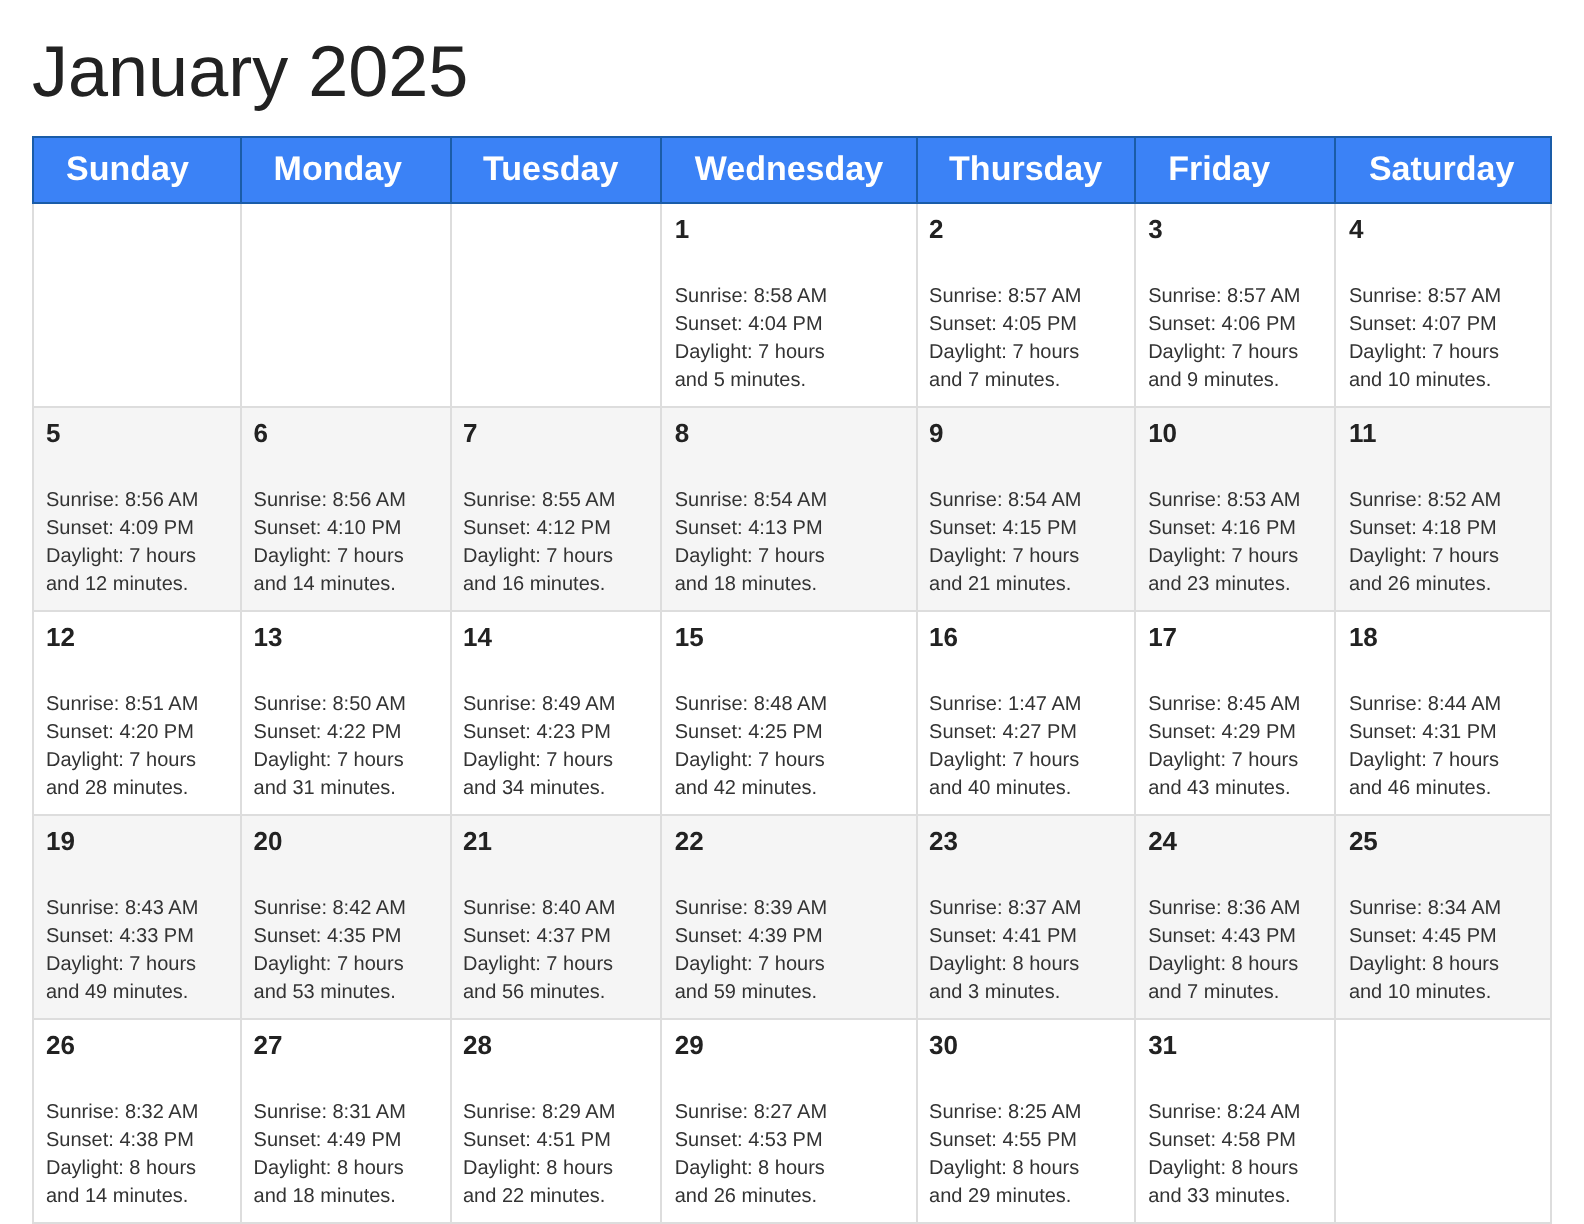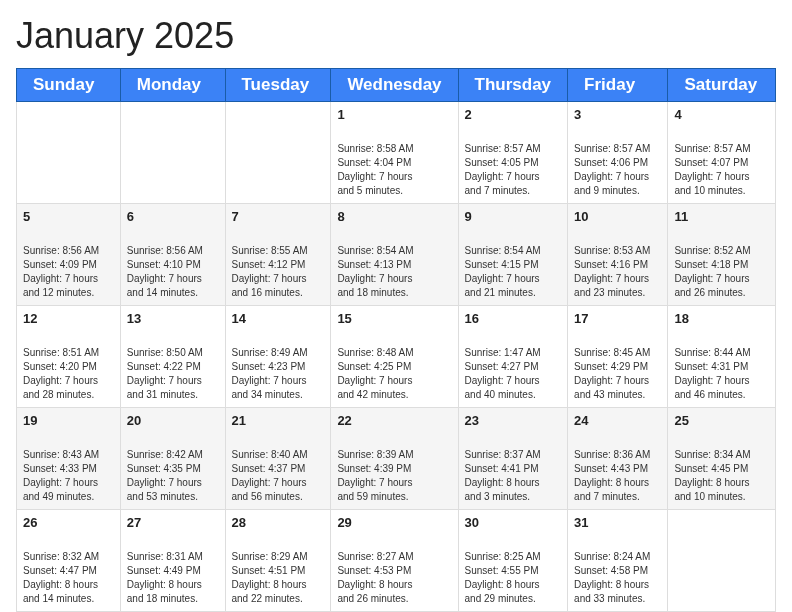--- a/index.html
+++ b/index.html
@@ -207,21 +207,21 @@
           <div class="day-info"><span>Sunrise: 8:36 AM</span><br><span>Sunset: 4:43 PM</span><br><span>Daylight: 8 hours</span><br><span>and 7 minutes.</span><br></div>
         </td>
         <td>
           <span class="day-number">25</span>
           <div class="day-info"><span>Sunrise: 8:34 AM</span><br><span>Sunset: 4:45 PM</span><br><span>Daylight: 8 hours</span><br><span>and 10 minutes.</span><br></div>
         </td>
       </tr>
       <tr>
         <td>
           <span class="day-number">26</span>
-          <div class="day-info"><span>Sunrise: 8:32 AM</span><br><span>Sunset: 4:47 PM</span><br><span>Daylight: 8 hours</span><br><span>and 14 minutes.</span><br></div>
+          <div class="day-info"><span>Sunrise: 8:32 AM</span><br><span>Sunset: 4:38 PM</span><br><span>Daylight: 8 hours</span><br><span>and 14 minutes.</span><br></div>
         </td>
         <td>
           <span class="day-number">27</span>
           <div class="day-info"><span>Sunrise: 8:31 AM</span><br><span>Sunset: 4:49 PM</span><br><span>Daylight: 8 hours</span><br><span>and 18 minutes.</span><br></div>
         </td>
         <td>
           <span class="day-number">28</span>
           <div class="day-info"><span>Sunrise: 8:29 AM</span><br><span>Sunset: 4:51 PM</span><br><span>Daylight: 8 hours</span><br><span>and 22 minutes.</span><br></div>
         </td>
         <td>

